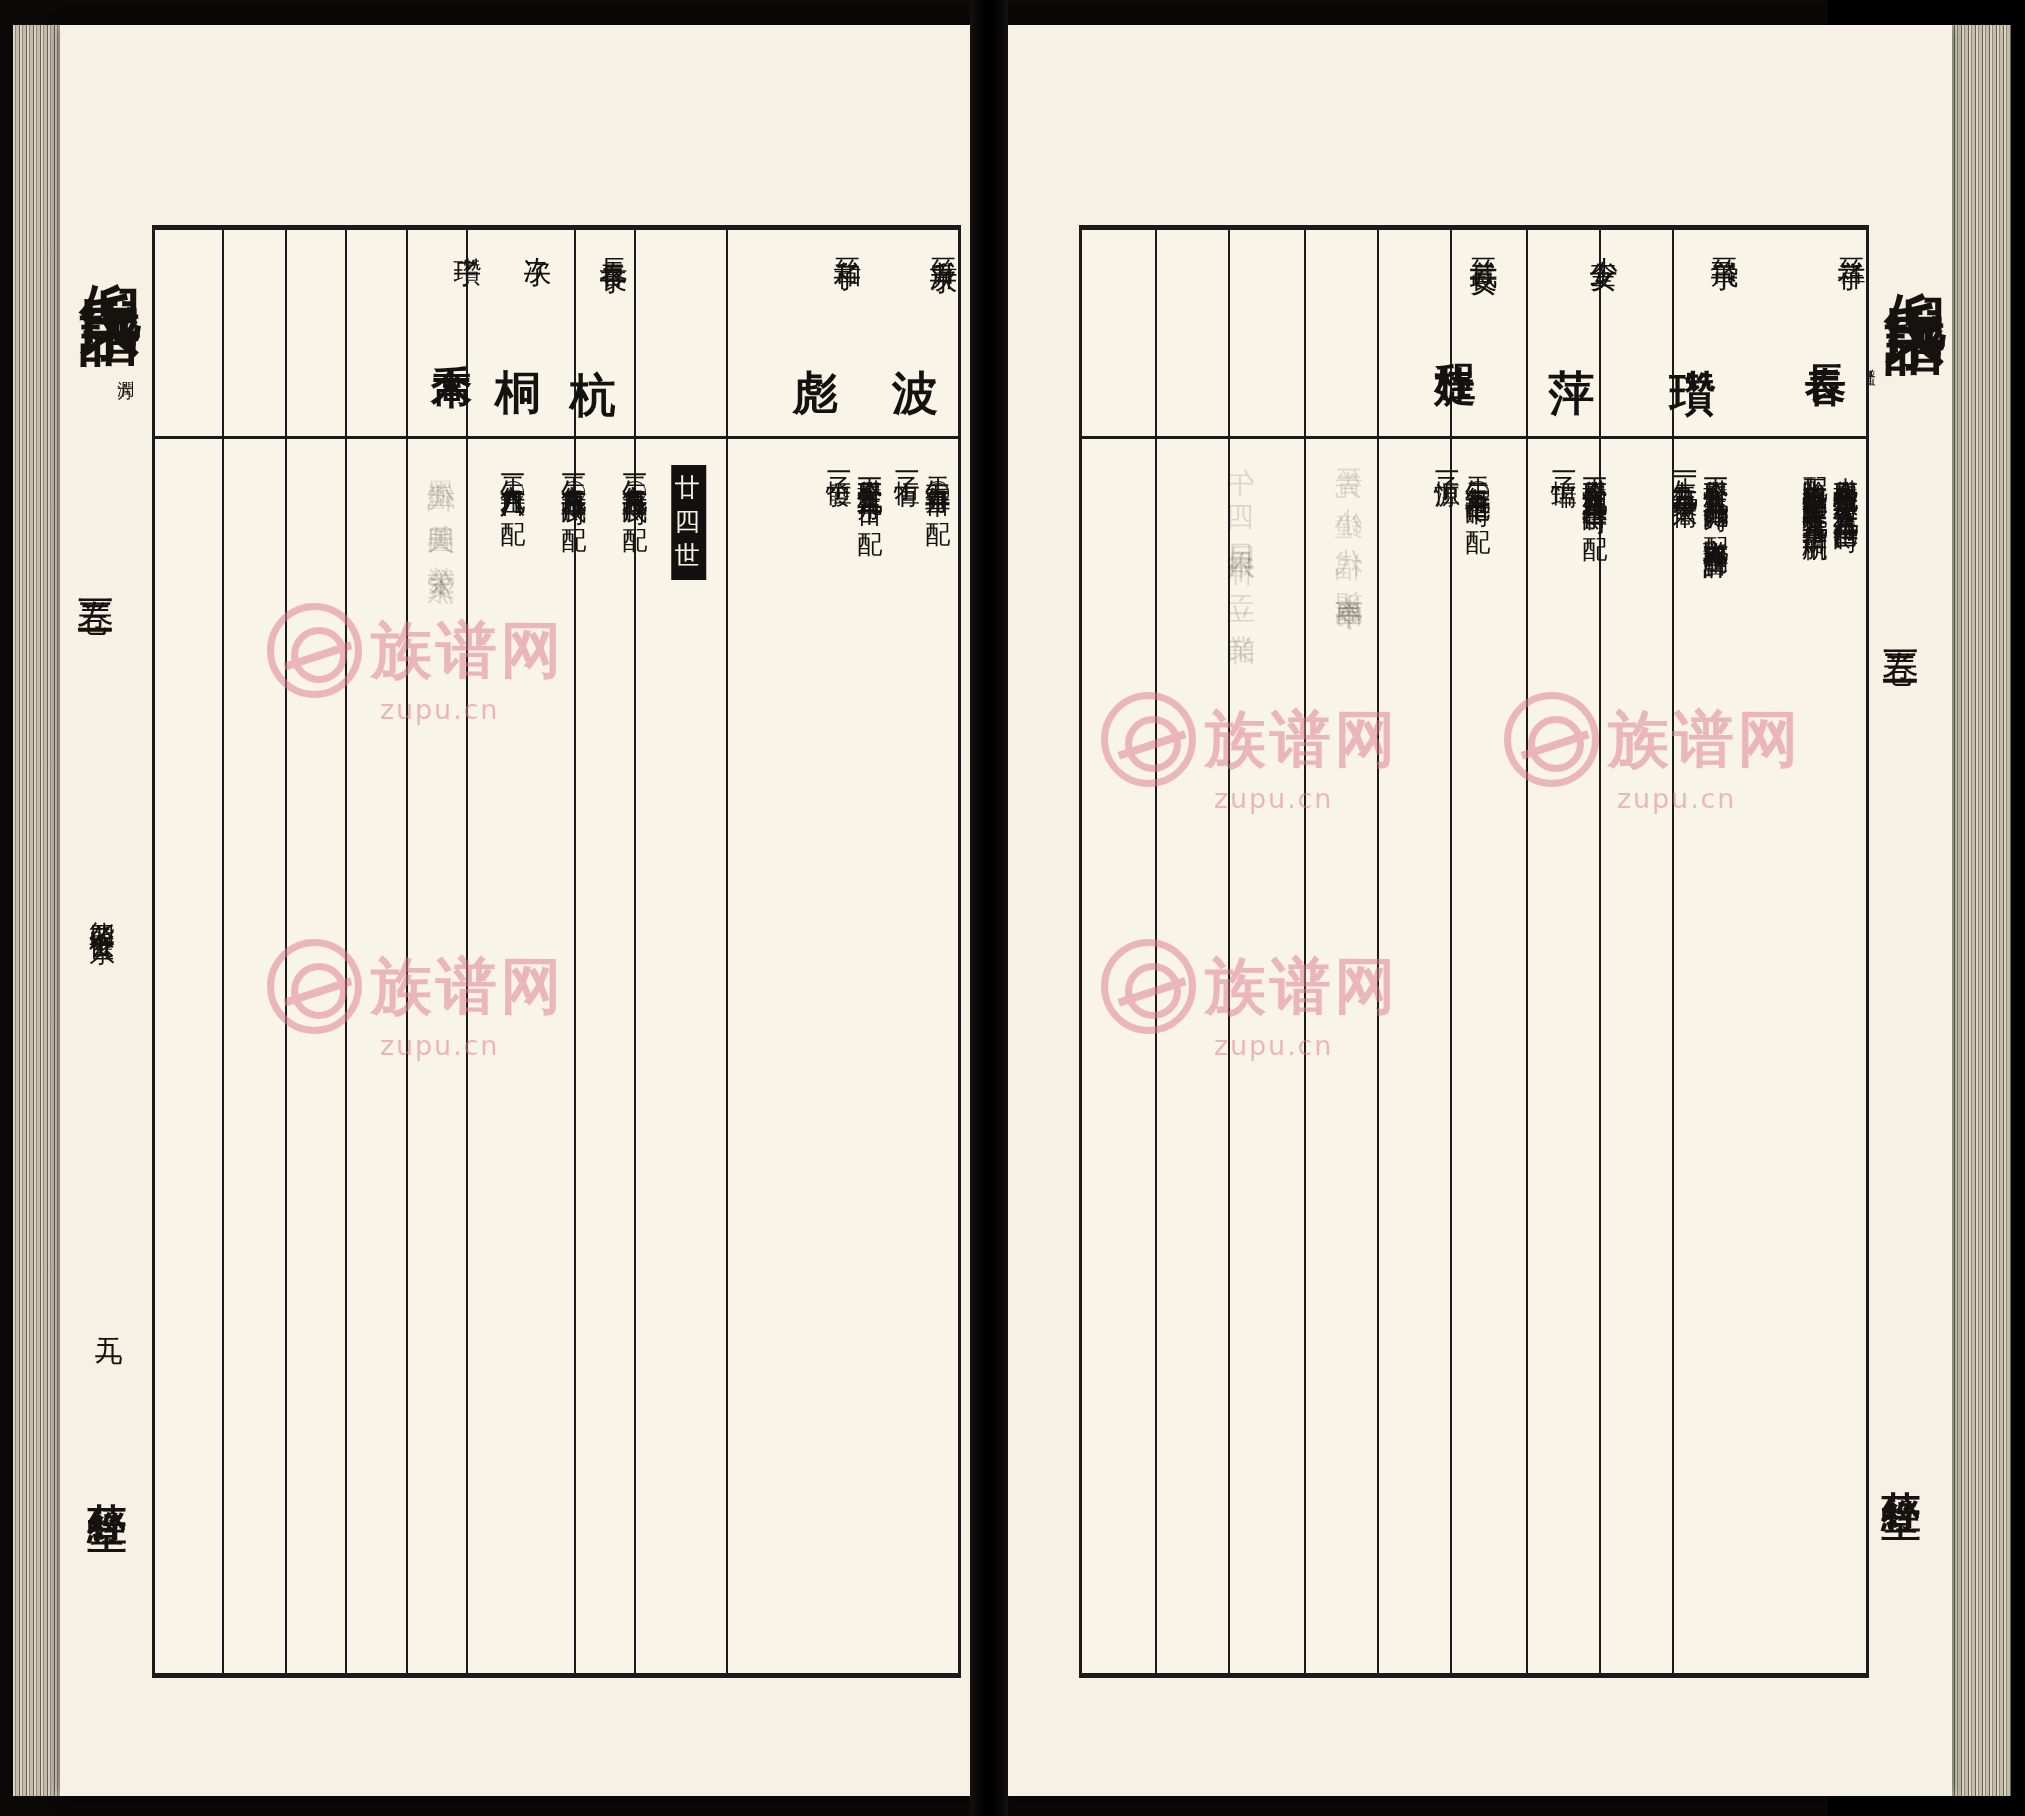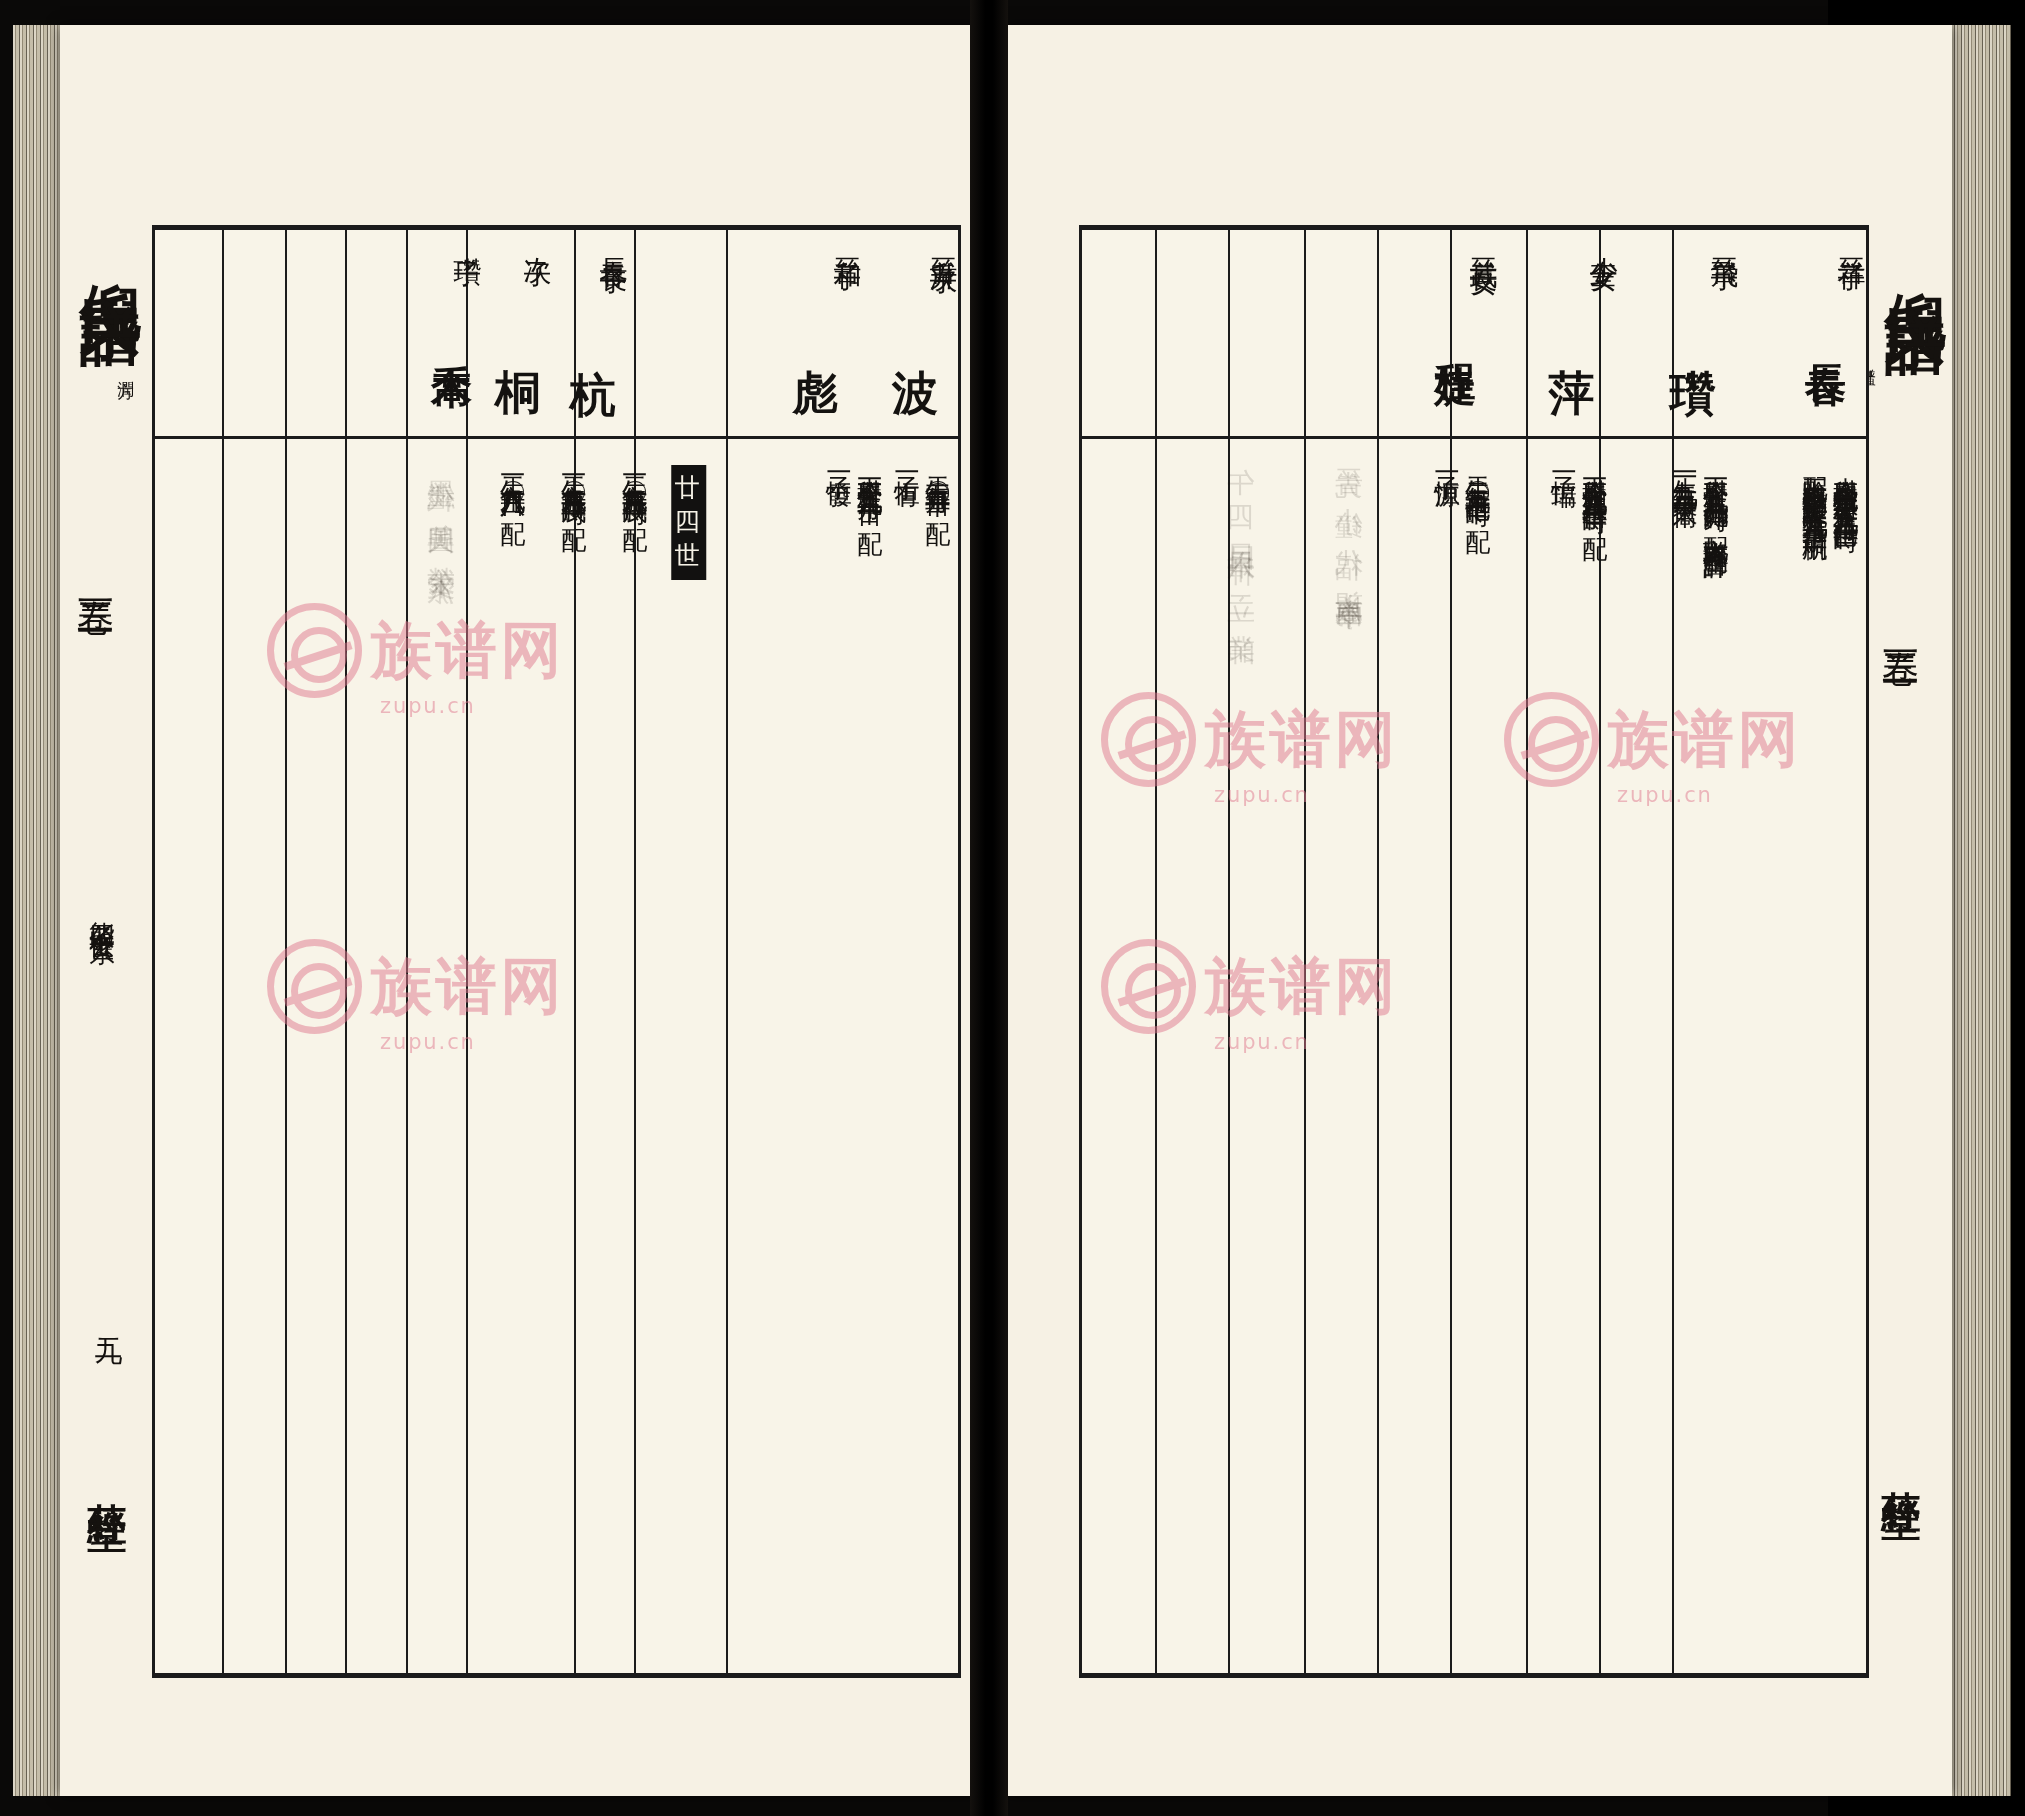--- a/index.html
+++ b/index.html
@@ -264,21 +264,21 @@
     transform: rotate(-18deg);
   }
   .wm .wtext {
     font-size: 61px;
     font-weight: bold;
     color: #e0798f;
     font-family: "DejaVu Sans", "Liberation Sans", sans-serif;
     letter-spacing: 3.8px;
   }
   .wm .wurl {
-    font-size: 21px;
+    font-size: 27px;
     color: #e0798f;
     font-family: "DejaVu Sans", "Liberation Sans", sans-serif;
     letter-spacing: 1.9px;
     margin-left: 113px;
     margin-top: -3.8px;
   }
 </style>
 </head>
 <body>
 

